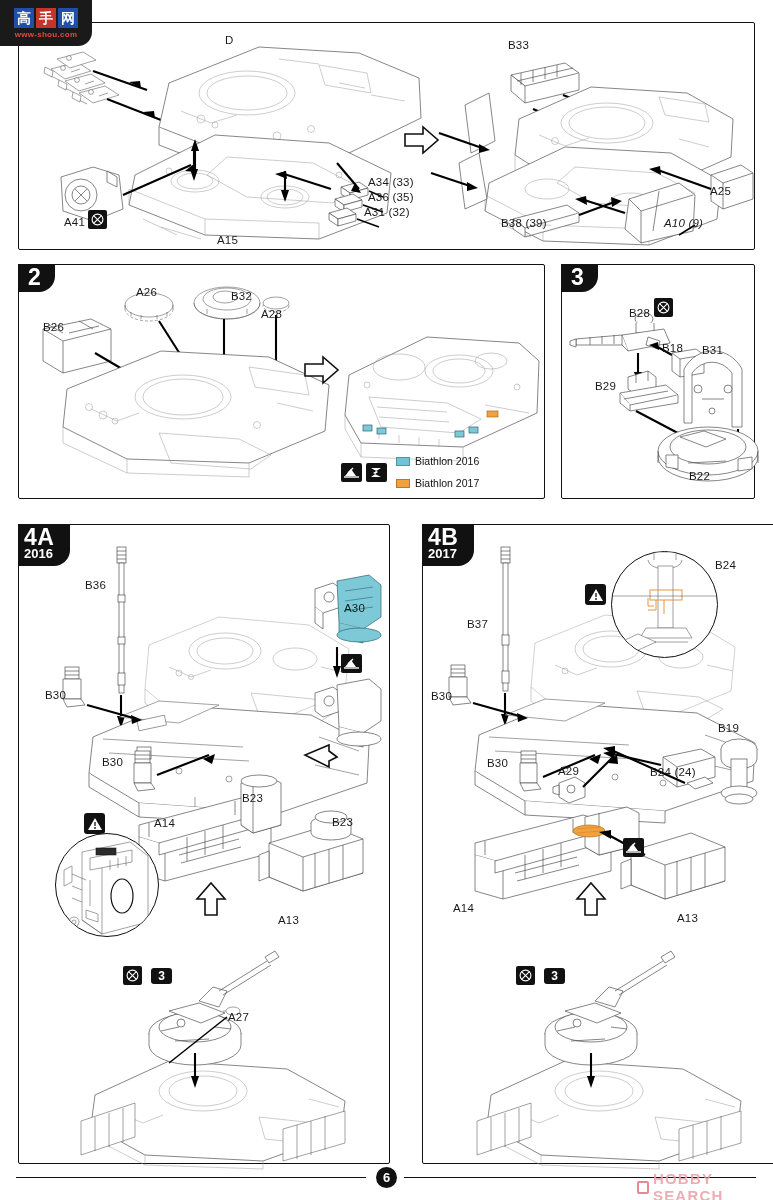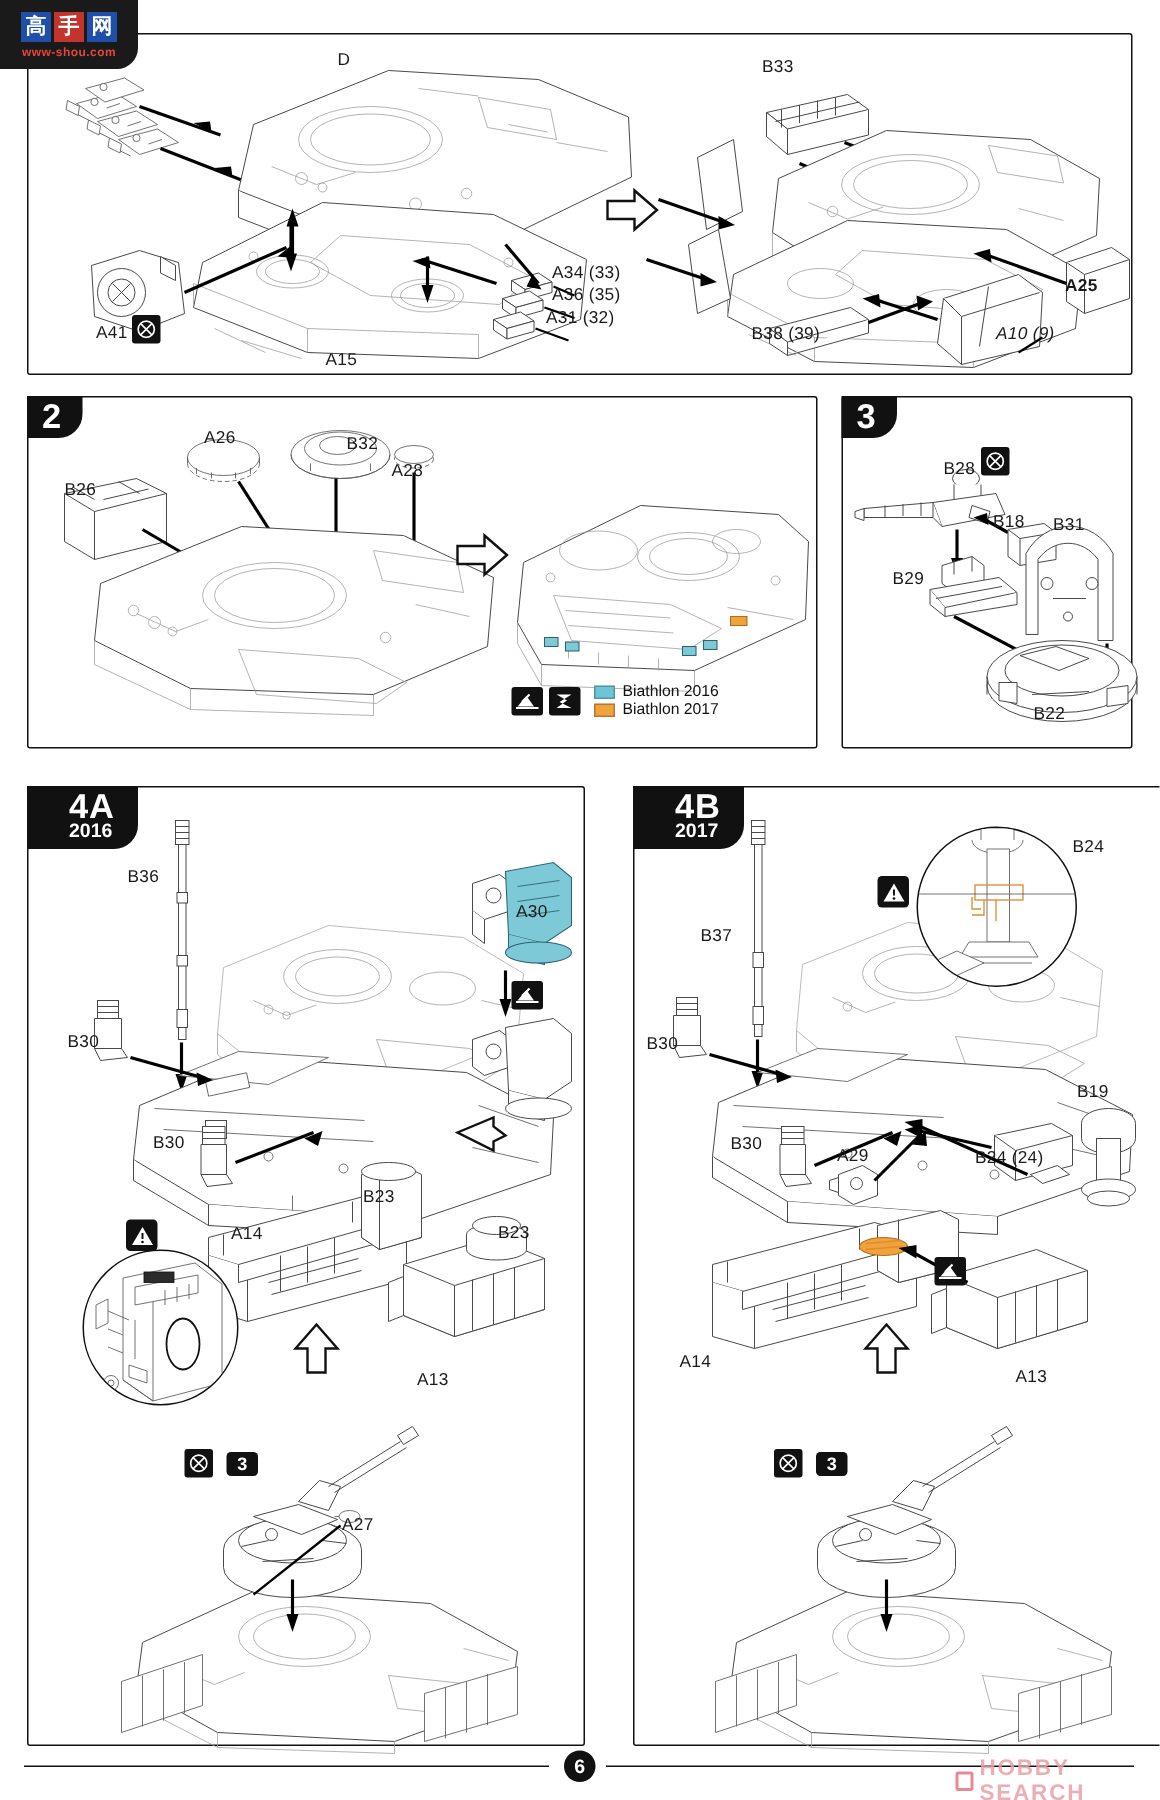--- a/index.html
+++ b/index.html
@@ -31,21 +31,21 @@
     text-align:left;
     z-index:6;
   }
   .panel-tab .num {
     font-size:23px; font-weight:bold; letter-spacing:0.5px;
     display:block;
   }
   .panel-tab .yr {
     font-size:13px; font-weight:bold; display:block; margin-top:-2px;
   }
-  .panel-tab.small { padding:2px 16px 6px 28px; }
+  .panel-tab.small { padding:2px 16px 6px 6px; }
 
   
   .lbl {
     position:absolute;
     font-size:11.5px;
     color:#1a1a1a;
     white-space:nowrap;
     letter-spacing:0.2px;
   }
 
@@ -74,21 +74,21 @@
   .badge.step {
     width:21px; height:16px; border-radius:3px;
     color:#fff; font-size:12px; font-weight:bold;
     font-family:"Liberation Sans", sans-serif;
   }
   .badge.warn { width:21px; height:21px; border-radius:3px; }
   .badge.glue { width:21px; height:19px; border-radius:2px; }
 
   
   .legend { position:absolute; display:flex; align-items:center; gap:4px; }
-  .legend .swatches { display:flex; flex-direction:column; gap:2px; margin-left:5px; }
+  .legend .swatches { display:flex; flex-direction:column; gap:12px; margin-left:5px; }
   .legend .row { display:flex; align-items:center; gap:5px; }
   .legend .chip { width:14px; height:9px; display:block; border:0.5px solid rgba(0,0,0,.25); }
   .legend .txt { font-size:10.5px; color:#111; white-space:nowrap; line-height:10px; }
 
   
   .inset {
     position:absolute;
     border:1.6px solid #111;
     border-radius:50%;
     background:#fff;
@@ -353,21 +353,21 @@
       </g>
     </svg>
 
     <div class="lbl" style="left:206px; top:11px;">D</div>
     <div class="lbl" style="left:45px;  top:193px;">A41</div>
     <div class="lbl" style="left:198px; top:211px;">A15</div>
     <div class="lbl" style="left:349px; top:153px;">A34 (33)</div>
     <div class="lbl" style="left:349px; top:168px;">A36 (35)</div>
     <div class="lbl" style="left:345px; top:183px;">A31 (32)</div>
     <div class="lbl" style="left:489px; top:16px;">B33</div>
-    <div class="lbl" style="left:691px; top:162px;font-weight:bold;">A25</div>
+    <div class="lbl" style="left:691px; top:162px;">A25</div>
     <div class="lbl" style="left:482px; top:194px;">B38 (39)</div>
     <div class="lbl" style="left:645px; top:194px;font-style:italic;">A10 (9)</div>
 
     <div class="badge sq" style="left:69px; top:187px;">
       <svg width="15" height="15" viewBox="0 0 15 15">
         <circle cx="7.5" cy="7.5" r="5.4" fill="none" stroke="#fff" stroke-width="1.1"></circle>
         <path d="M3.6 3.6 L11.4 11.4 M11.4 3.6 L3.6 11.4" stroke="#fff" stroke-width="1.1"></path>
       </svg>
     </div>
   </div>

